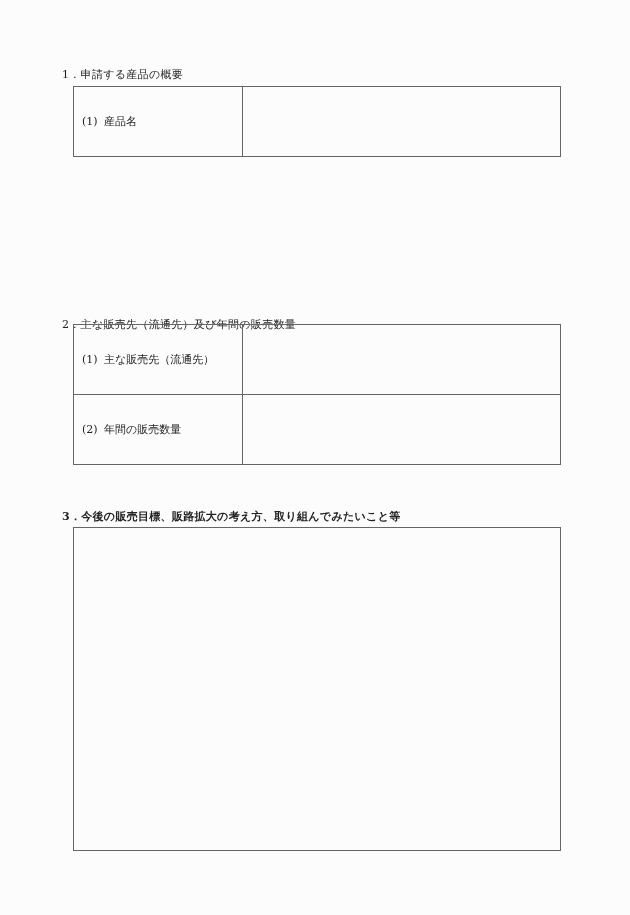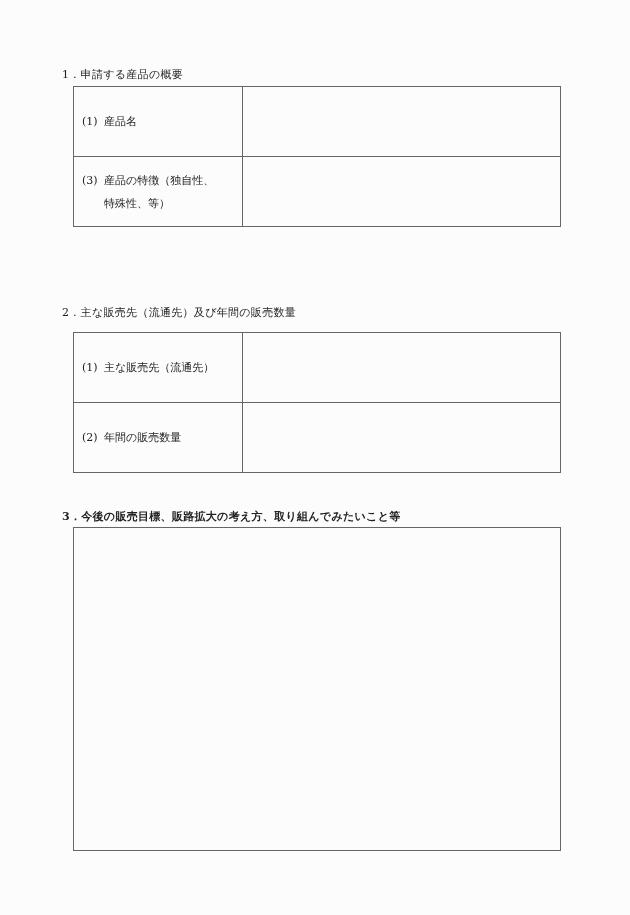--- a/index.html
+++ b/index.html
@@ -34,32 +34,25 @@
 
 <div class="heading" style="top:67px;">1．申請する産品の概要</div>
 <table class="form" style="top:86px;">
   <tbody>
       <tr style="height:70px;">
     <td class="label">
       <span class="num">(1)</span><span>産品名</span>
     </td>
     <td class="value"></td>
   </tr>
-  <tr style="height:70px;">
-    <td class="label">
-      <span class="num">(3)</span><span>産品の特徴（独自性、</span>
-      <span class="cont">特殊性、等）</span>
-    </td>
-    <td class="value"></td>
-  </tr>
 </tbody>
   </table>
 
-<div class="heading" style="top:305px;">2．主な販売先（流通先）及び年間の販売数量</div>
-<table class="form" style="top:332px;padding-left:13px;">
+<div class="heading" style="top:317px;">2．主な販売先（流通先）及び年間の販売数量</div>
+<table class="form" style="top:324px;padding-left:13px;">
   <tbody>
       <tr style="height:70px;">
     <td class="label">
       <span class="num">(1)</span><span>主な販売先（流通先）</span>
     </td>
     <td class="value"></td>
   </tr>
   <tr style="height:70px;">
     <td class="label">
       <span class="num">(2)</span><span>年間の販売数量</span>

